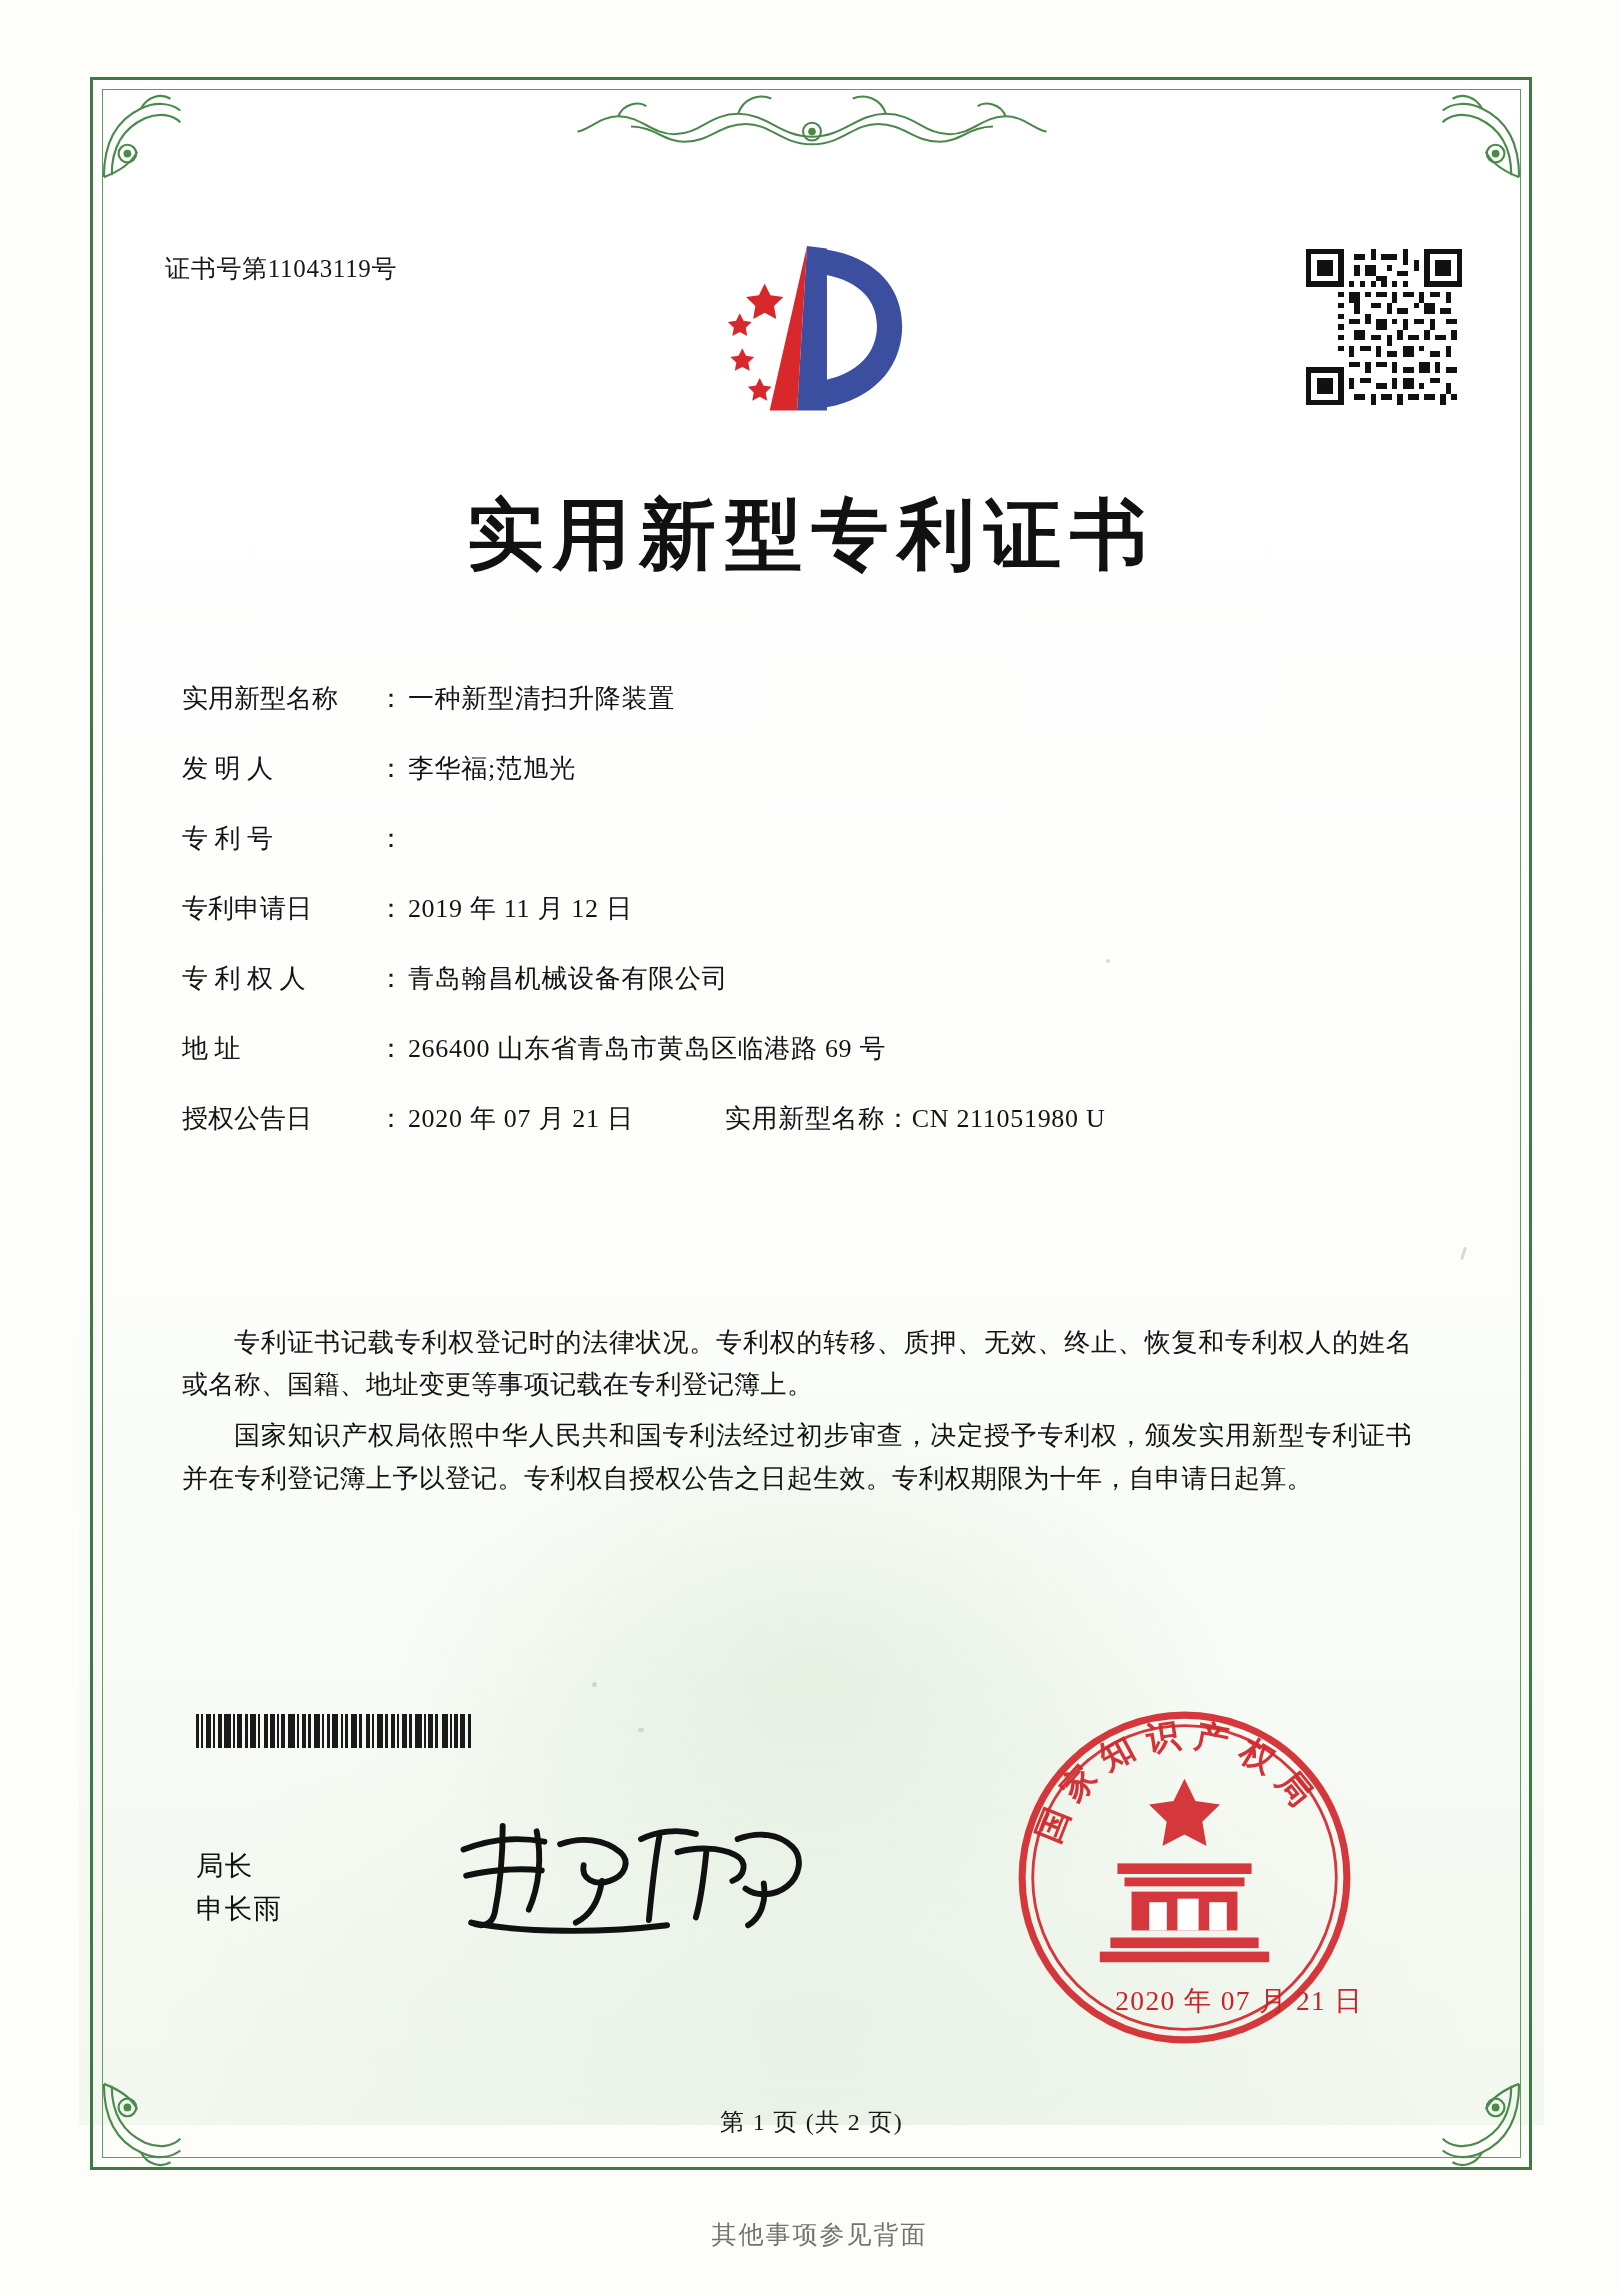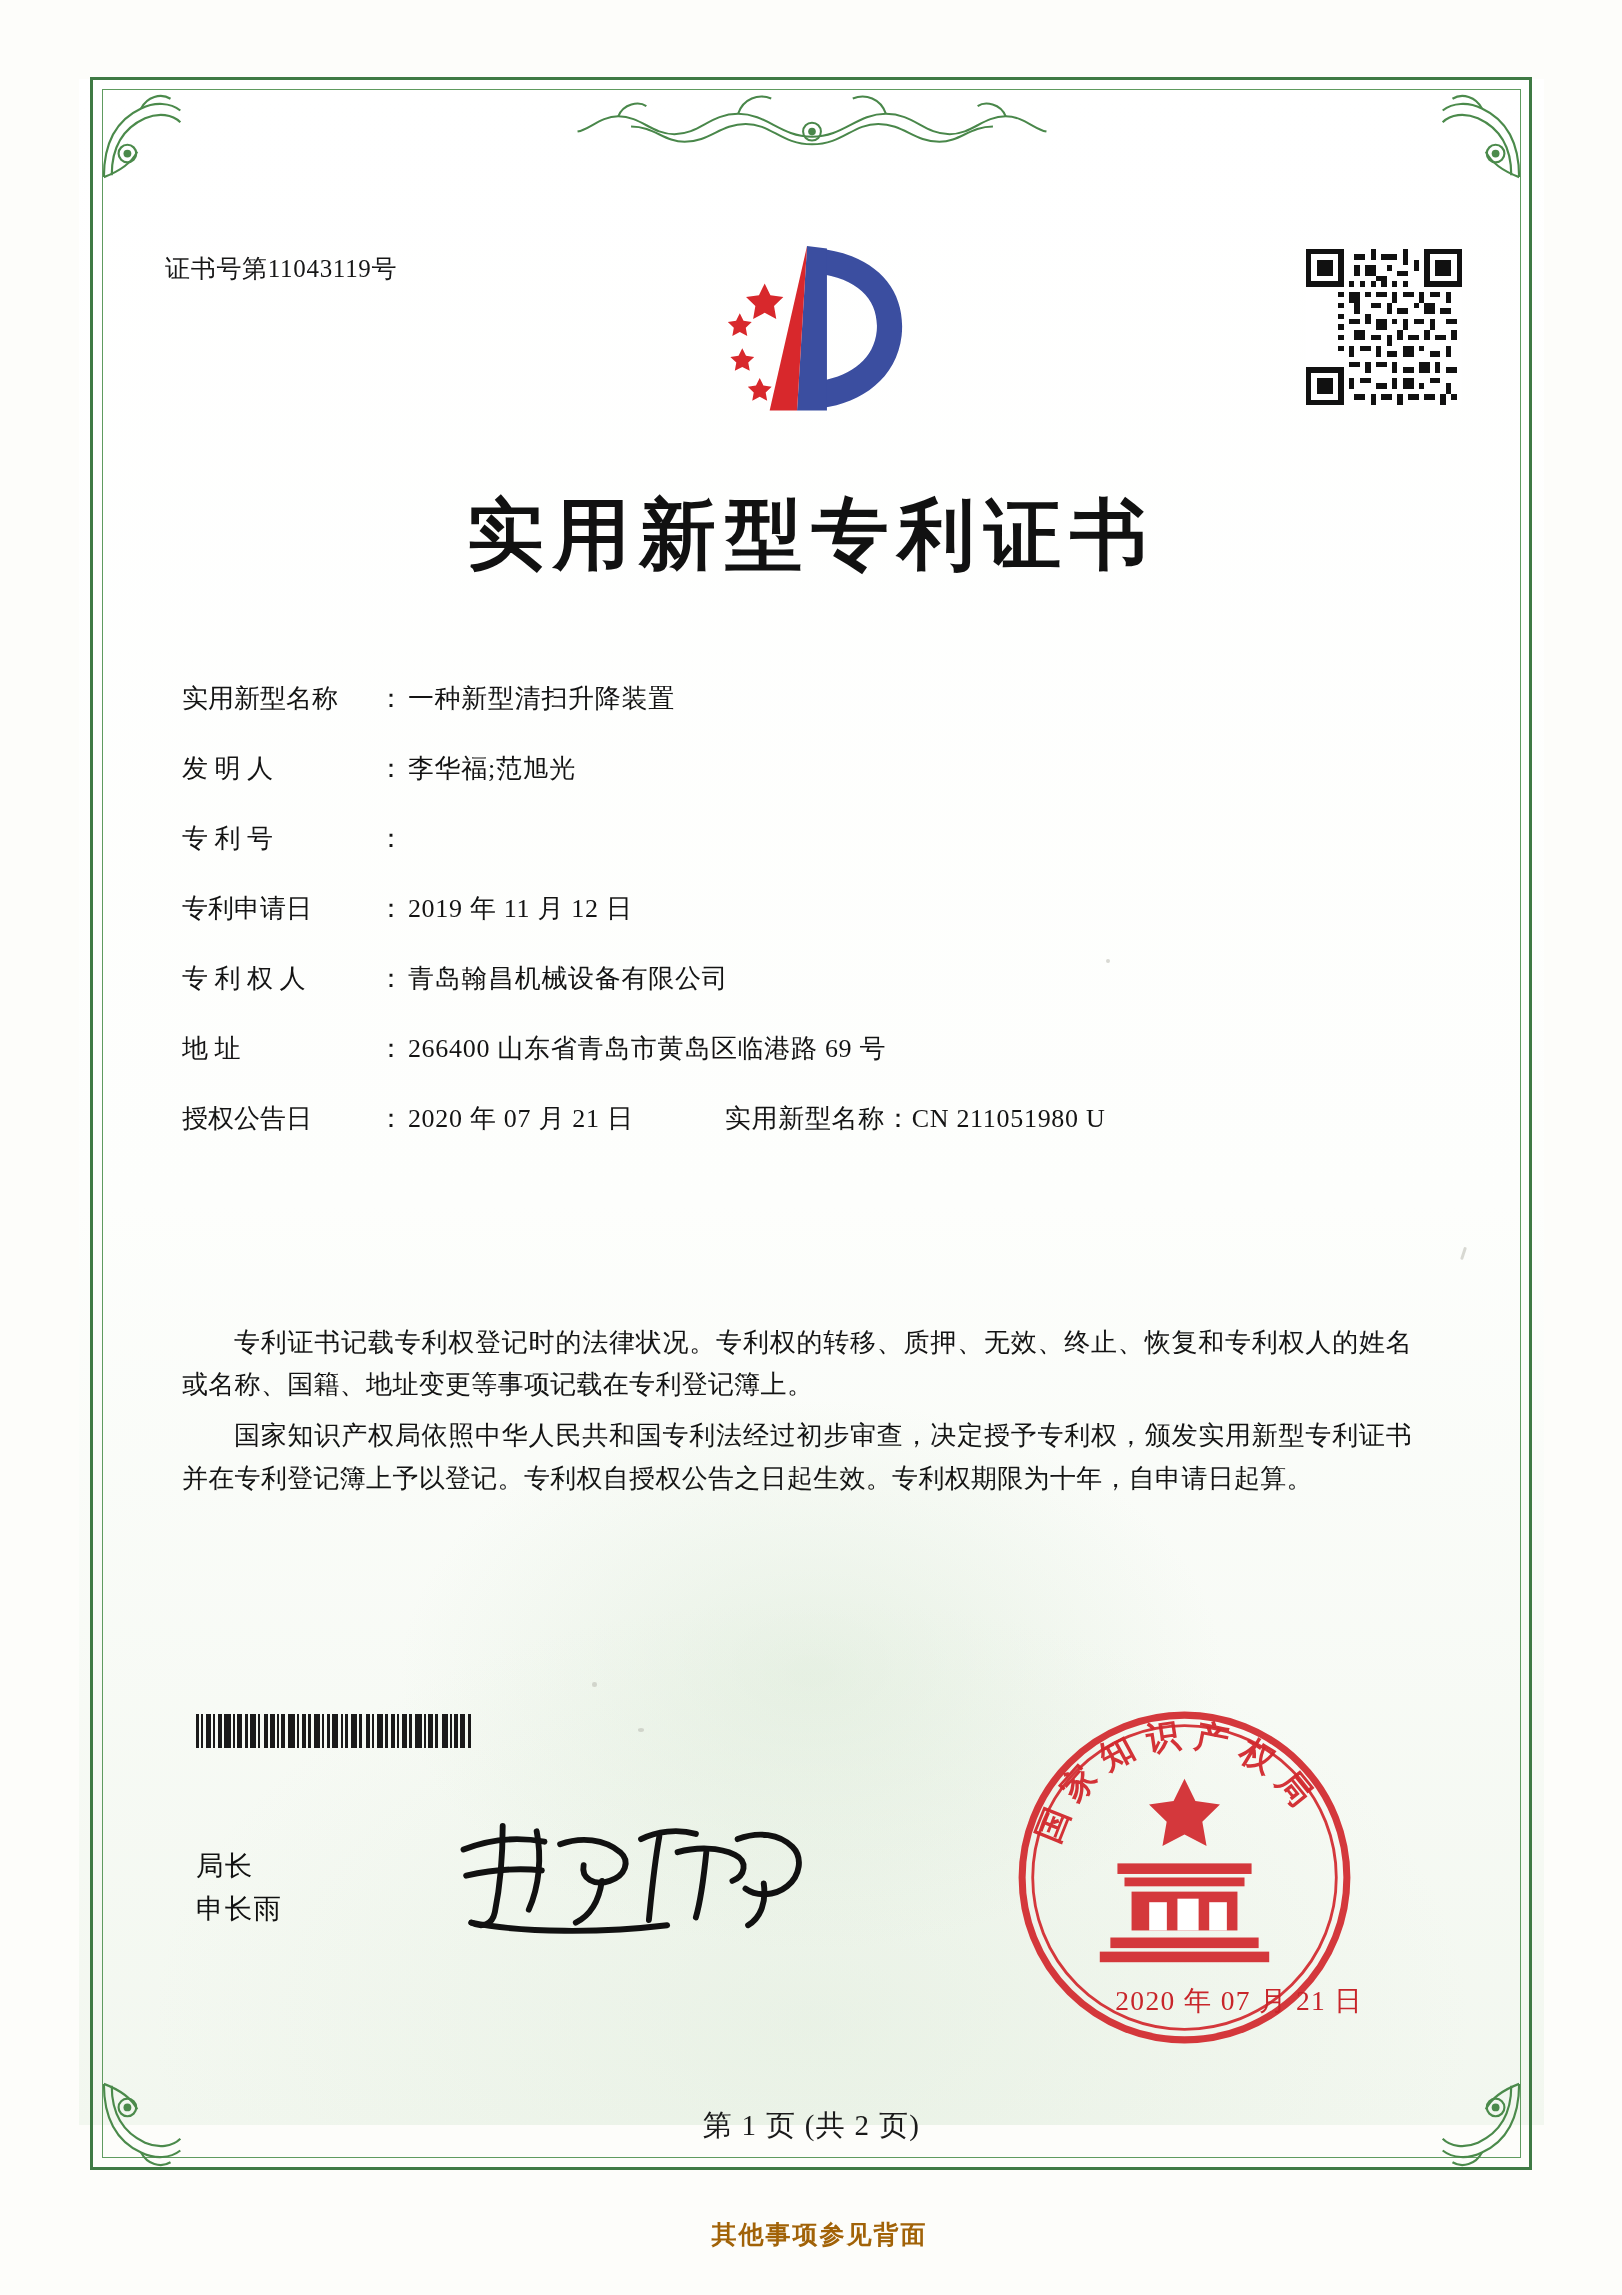--- a/index.html
+++ b/index.html
@@ -221,33 +221,32 @@
     letter-spacing: 1.3px;
     white-space: nowrap;
   }
 
   
   .page-no {
     position: absolute;
     left: 0; right: 0;
     top: 2106px;
     text-align: center;
-    font-size: 29px;
+    font-size: 24px;
     color: #1a1a1a;
     letter-spacing: 1.3px;
   }
   .back-note {
     position: absolute;
     left: 16px; right: 0;
     top: 2218px;
     text-align: center;
     font-size: 25px;
-    color: #a16207;
+    color: #737373;
     letter-spacing: 2px;
-    font-weight: bold;
   }
 
   
   .speck {
     position: absolute;
     background: #b9b9b0;
     border-radius: 50%;
     opacity: .55;
   }
 </style>

